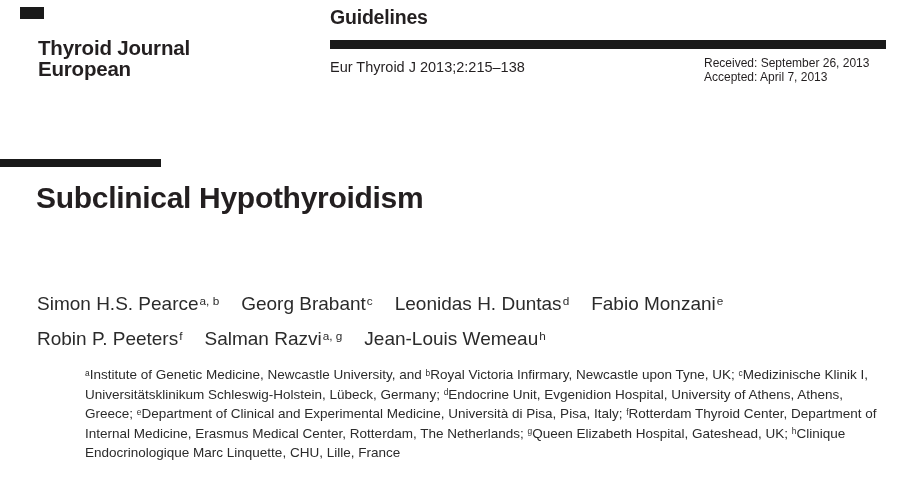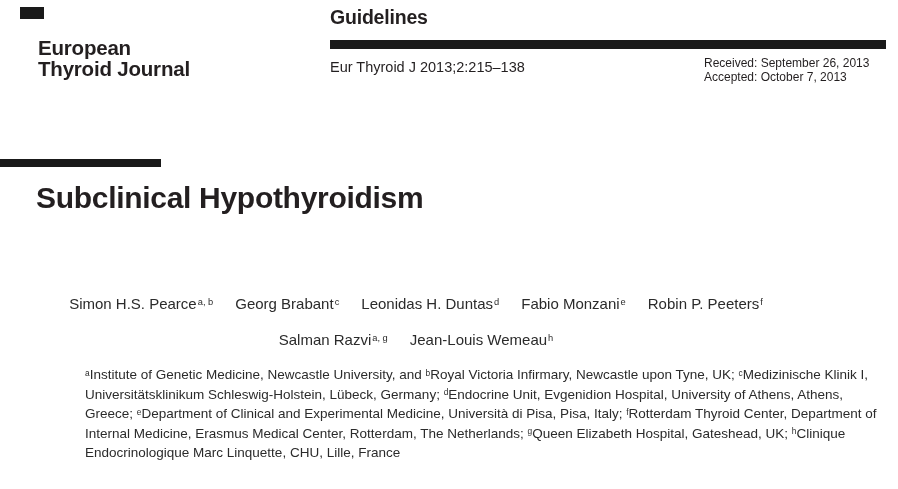--- a/index.html
+++ b/index.html
@@ -40,21 +40,21 @@
     position: absolute; left: 0; top: 159px;
     width: 161px; height: 8px; background: #1a1a1a;
   }
   .article-title {
     position: absolute; left: 36px; top: 180px;
     font-size: 30px; font-weight: bold; line-height: 35px;
     letter-spacing: -0.3px; color: #231f20;
   }
   .authors {
     position: absolute; left: 37px; top: 287px;
-    width: 780px; font-size: 15px; line-height: 33px; color: #2b2b2b; text-align: center;
+    width: 780px; font-size: 19px; line-height: 33px; color: #2b2b2b;
   }
   .author { margin-right: 22px; white-space: nowrap; display: inline-block; }
   .author sup {
     font-size: 62%; position: relative; top: -0.45em;
     vertical-align: baseline; margin-left: 1px;
   }
   .affiliations {
     position: absolute; left: 37px; top: 366px;
     width: 792px; font-size: 13.5px; line-height: 17.6px; color: #2b2b2b; margin-left: 48px;
   }
@@ -62,34 +62,34 @@
     font-size: 62%; position: relative; top: -0.4em;
     vertical-align: baseline;
   }
 </style>
 </head>
 <body>
 
 <div class="print-mark"></div>
 
 <div class="brand">
+  <div>Thyroid Journal</div>
   <div>European</div>
-  <div>Thyroid Journal</div>
 </div>
 
 <div class="section-label">Guidelines</div>
 <div class="section-bar"></div>
 
 <div class="citation">
   <div>Eur Thyroid J 2013;2:215–138</div>
 </div>
 
 <div class="dates">
   <div>Received: September 26, 2013</div>
-  <div>Accepted: October 7, 2013</div>
+  <div>Accepted: April 7, 2013</div>
 </div>
 
 <div class="title-rule"></div>
 
 <h1 class="article-title">
   <div>Subclinical Hypothyroidism</div>
 </h1>
 
 <div class="authors"><span class="author"><span>Simon H.S. Pearce</span><sup>a, b</sup></span><span class="author"><span>Georg Brabant</span><sup>c</sup></span><span class="author"><span>Leonidas H. Duntas</span><sup>d</sup></span><span class="author"><span>Fabio Monzani</span><sup>e</sup></span><span class="author"><span>Robin P. Peeters</span><sup>f</sup></span><span class="author"><span>Salman Razvi</span><sup>a, g</sup></span><span class="author"><span>Jean-Louis Wemeau</span><sup>h</sup></span></div>
 

